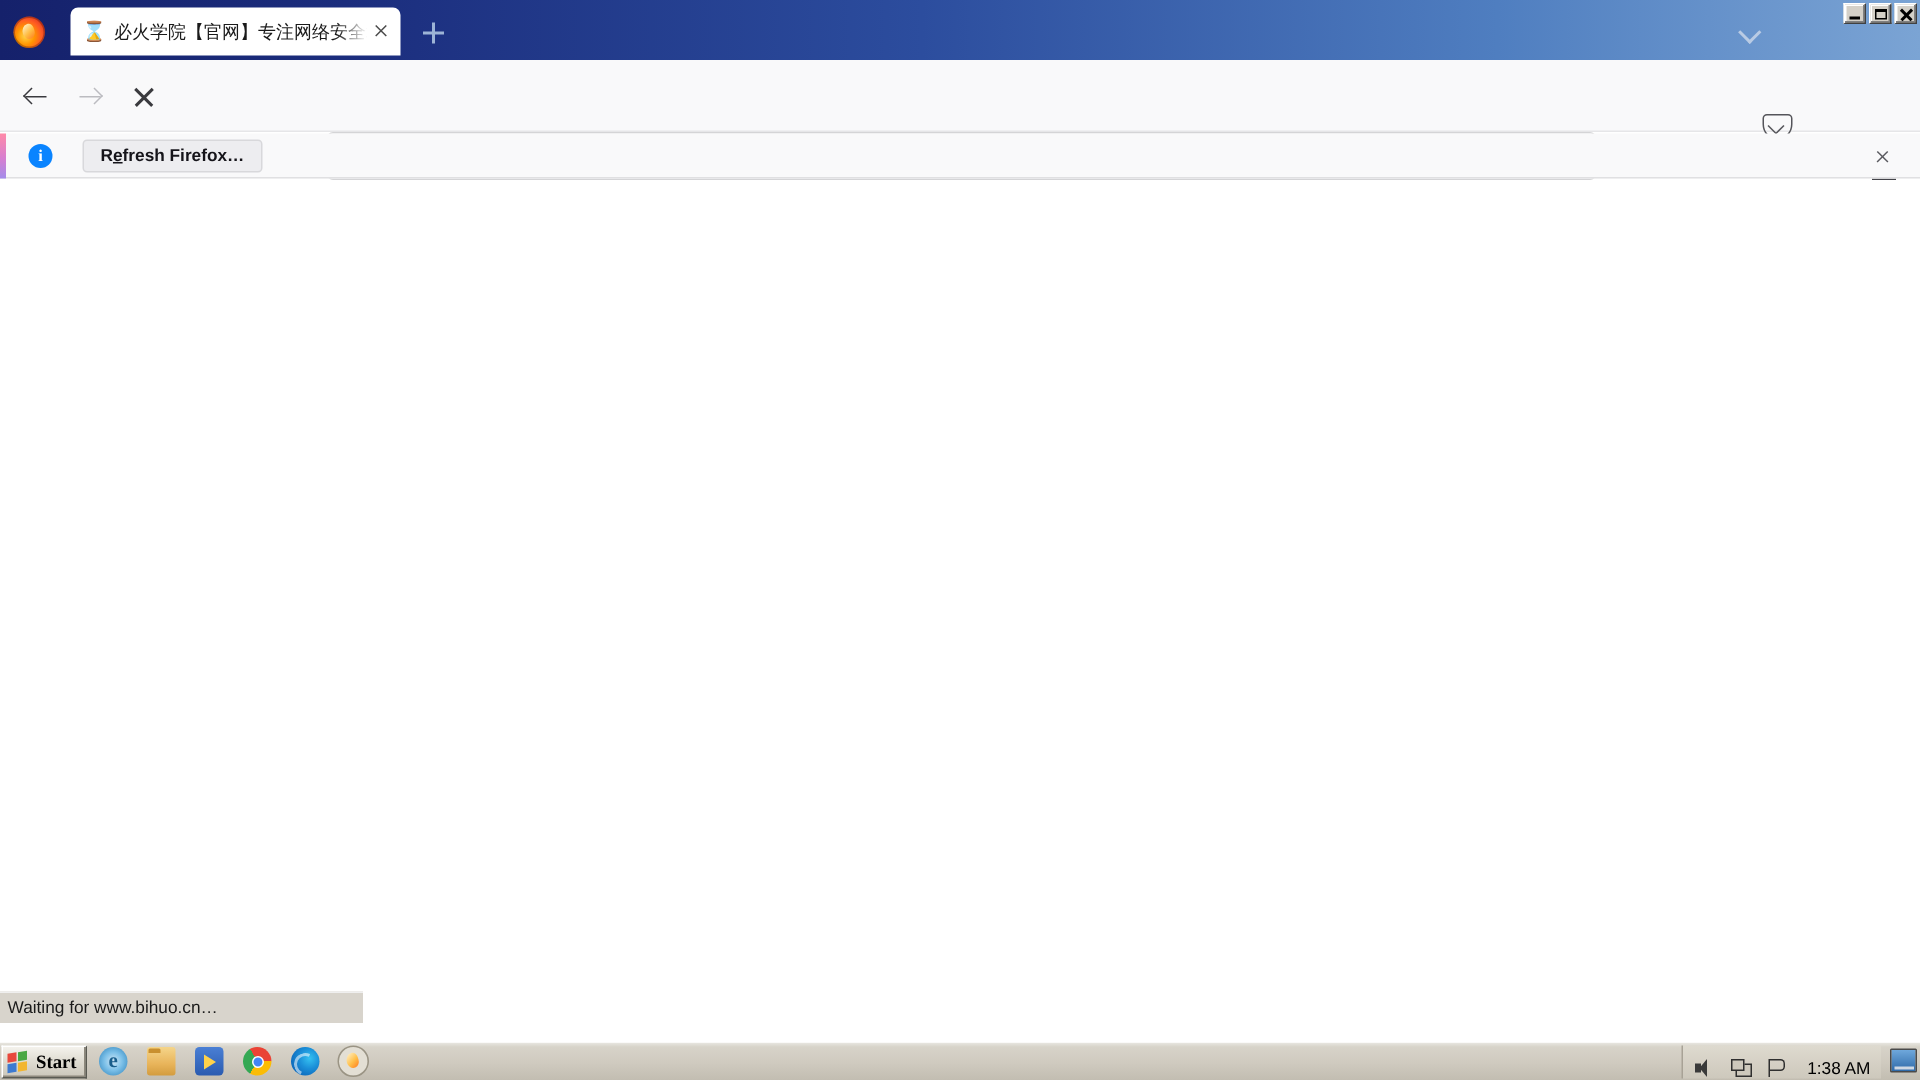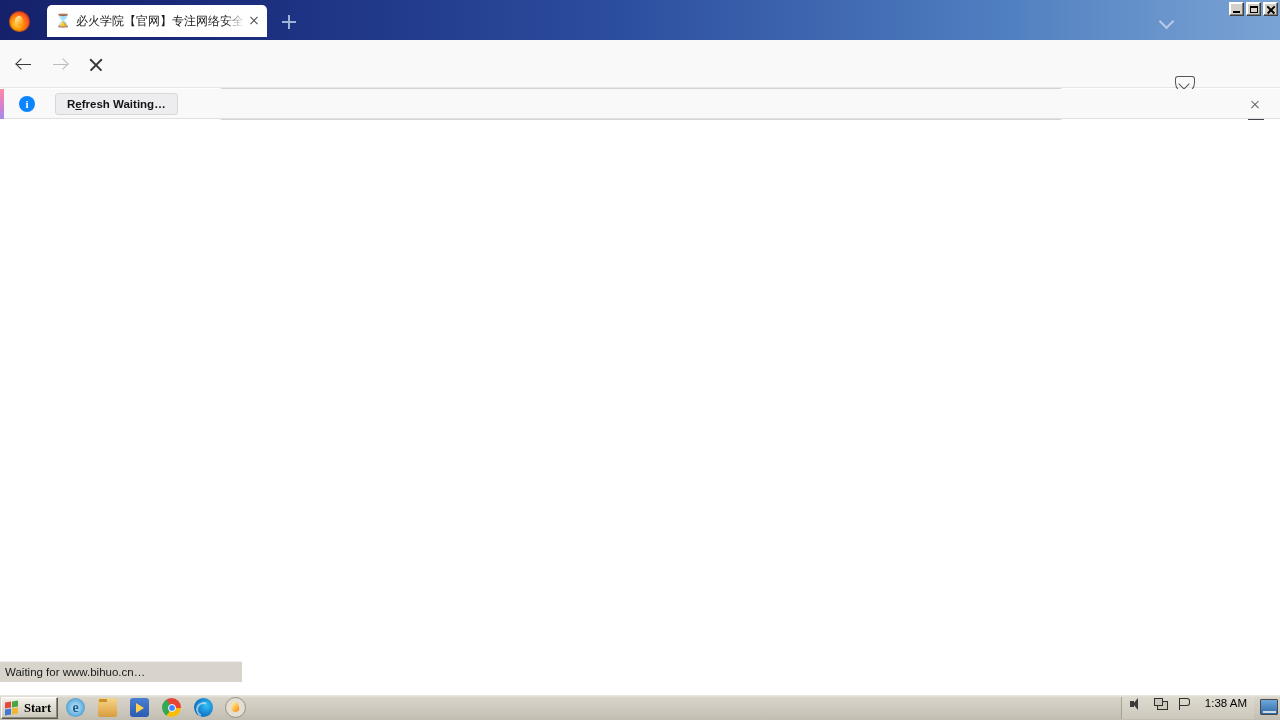--- a/index.html
+++ b/index.html
@@ -257,21 +257,21 @@
   .fx{ border-radius:50%;
        background:radial-gradient(circle at 40% 62%,#ffd64b 0%,#ff9500 30%,#ff5b23 58%,#dd3a22 80%,#b5279a 100%); }
   .fx:after{ content:""; position:absolute; left:5px; top:4px; width:8px; height:10px;
              border-radius:60% 40% 50% 50%; transform:rotate(-18deg);
              background:linear-gradient(150deg,#fff3cf 0%,#ffc04a 55%,#ff7c1e 100%); }
 
   .tray{
     position:absolute; right:26px; top:2px; height:22px; padding:0 7px;
     background:linear-gradient(to bottom,#dedacf 0%,#cdc8bc 100%);
     border-left:1px solid #a8a296;
-    display:flex; align-items:flex-start; gap:9px;
+    display:flex; align-items:flex-end; gap:9px;
   }
   .tray-ico{ width:15px; height:14px; position:relative; }
   .spk{ }
   .spk:before{ content:""; position:absolute; left:1px; top:4px; width:4px; height:6px; background:#3a3a3a; }
   .spk:after{ content:""; position:absolute; left:4px; top:1px; width:0; height:0;
               border-top:6px solid transparent; border-bottom:6px solid transparent; border-right:5px solid #3a3a3a; }
   .net{ }
   .net:before{ content:""; position:absolute; left:4px; top:4px; width:9px; height:7px;
                border:1.3px solid #2f2f2f; background:#cdc8bc; }
   .net:after{ content:""; position:absolute; left:1px; top:1px; width:7px; height:6px;
@@ -353,21 +353,21 @@
         <i></i>
     </div>
   </div>
 
   <div class="notif">
     <div class="notif-stripe"></div>
     <div class="info-ico">i</div>
     <div class="refresh-btn">
       <span>R</span>
         <u>e</u>
-        <span>fresh Waiting…</span>
+        <span>fresh Firefox…</span>
     </div>
     <div class="notif-close"></div>
   </div>
 
   <div class="content">
 
     
 
   </div>
 

